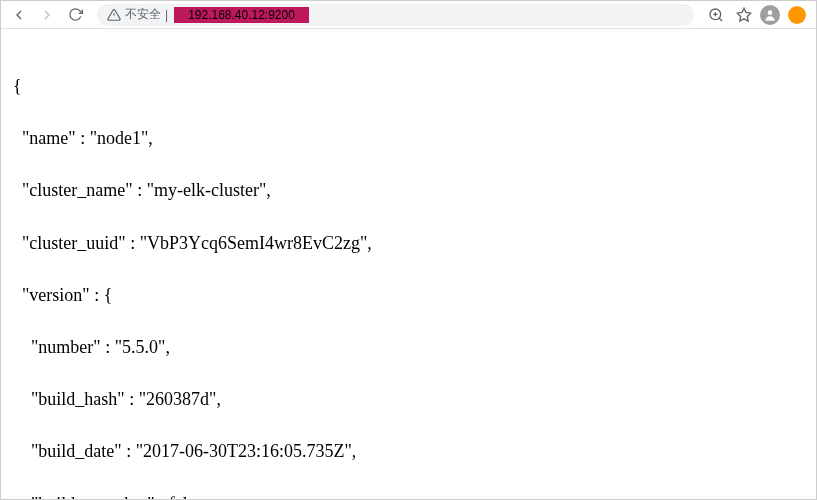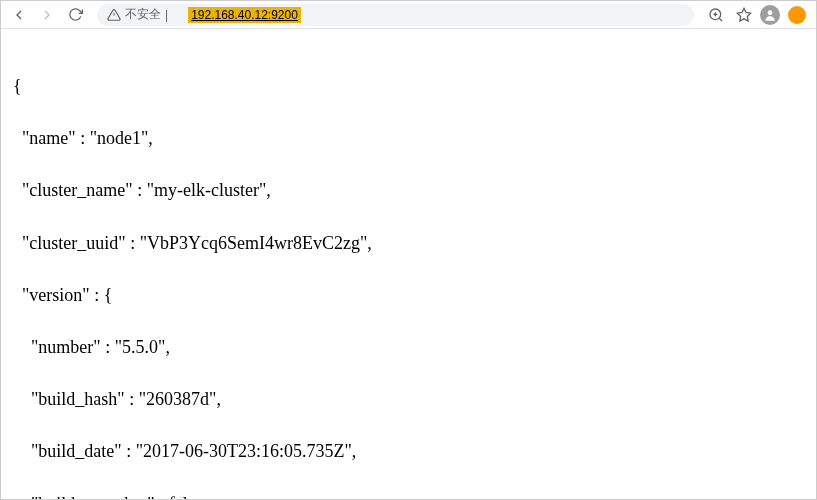--- a/index.html
+++ b/index.html
@@ -35,34 +35,33 @@
       flex: 1;
       height: 22px;
       background: #f1f3f4;
       border-radius: 11px;
       display: flex;
       align-items: center;
       padding: 0 10px;
       margin: 0 6px;
       font-size: 12px;
       color: #5f6368;
-      gap: 20px;
+      gap: 6px;
     }
     .security-warn {
       display: flex;
       align-items: center;
       gap: 4px;
       color: #5f6368;
       font-size: 12px;
     }
     .url-selected {
-      background: #eab308;
+      background: #be185d;
       color: #000;
-      padding: 1px 3px;
-      text-decoration: underline;
+      padding: 1px 14px;
     }
     .toolbar-icon {
       width: 24px;
       height: 24px;
       display: flex;
       align-items: center;
       justify-content: center;
       color: #5f6368;
     }
     .avatar {

